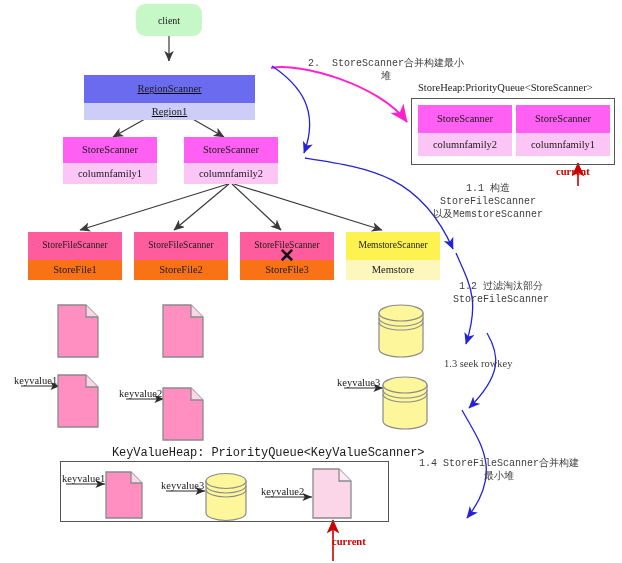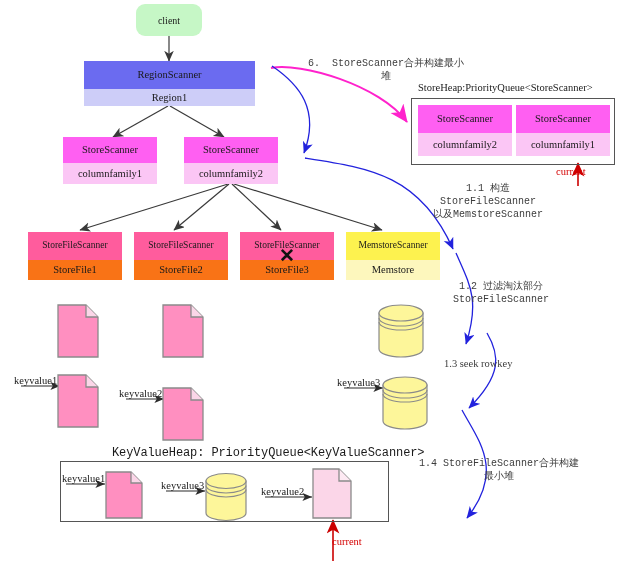--- a/index.html
+++ b/index.html
@@ -61,21 +61,21 @@
   }
   .note.serif{font-family:"Liberation Serif","DejaVu Serif",serif;font-size:10.5px;}
   .note.mono{font-family:"Liberation Mono","DejaVu Sans Mono",monospace;font-size:10px;}
   .note.center{text-align:center;}
 
   .kvlabel{
     position:absolute;font-size:10.5px;color:#1a1a1a;white-space:nowrap;
     font-family:"Liberation Serif","DejaVu Serif",serif;
   }
   .curlabel{
-    position:absolute;font-size:10.5px;color:#d40000;font-weight:normal;
+    position:absolute;font-size:10.5px;color:#d40000;font-weight:bold;
     white-space:nowrap;font-family:"Liberation Serif","DejaVu Serif",serif;
   }
 
   svg.layer{position:absolute;left:0;top:0;width:622px;height:563px;overflow:visible;}
   svg.layer.below{z-index:1;}
   .node,.client,.frame,.frame-label,.note,.kvlabel,.curlabel,.shape{z-index:3;}
   .shape{position:absolute;}
 </style>
 </head>
 <body>
@@ -158,21 +158,21 @@
 
     <g>
       <path d="M462,410 C478,440 505,470 467,518" fill="none" stroke="#2222dd" stroke-width="1.3" marker-end="url(#ahBlue)"></path>
     </g>
   </svg>
 
   <div class="client" style="left:136px;top:4px;width:66px;height:32px;">
     <span>client</span>
   </div>
 
-  <div class="node rs" style="left:84px;top:61px;width:171px;height:45px;">
+  <div class="node rs" style="left:84px;top:75px;width:171px;height:45px;text-decoration:underline;">
     <div class="top" style="height:28px;">RegionScanner</div>
     <div class="bot" style="height:17px;">Region1</div>
   </div>
 
   <div class="node ss" style="left:63px;top:137px;width:94px;height:47px;">
     <div class="top" style="height:26px;">StoreScanner</div>
     <div class="bot" style="height:21px;">columnfamily1</div>
   </div>
 
   <div class="node ss" style="left:184px;top:137px;width:94px;height:47px;">
@@ -271,21 +271,21 @@
   </svg>
 
   <div class="kvlabel" style="left:261px;top:486px;">keyvalue2</div>
   <svg class="shape" style="left:311px;top:467px;width:42px;height:53px;" viewBox="0 0 42 53">
     <path d="M2,2 L28,2 L40,14 L40,51 L2,51 Z" fill="#fbd6e8" stroke="#8a8a8a" stroke-width="1.3"></path>
     <path d="M28,2 L28,14 L40,14" fill="#fdeaf3" stroke="#8a8a8a" stroke-width="1.3"></path>
   </svg>
 
   <div class="curlabel" style="left:332px;top:536px;">current</div>
 
-  <div class="note mono center" style="left:296px;top:58px;width:180px;">6.  StoreScanner合并构建最小
+  <div class="note mono center" style="left:296px;top:58px;width:180px;">2.  StoreScanner合并构建最小
 堆</div>
 
 
   <div class="note mono center" style="left:418px;top:183px;width:140px;">1.1 构造
 StoreFileScanner
 以及MemstoreScanner</div>
 
   <div class="note mono center" style="left:436px;top:281px;width:130px;">1.2 过滤淘汰部分
 StoreFileScanner</div>
 

